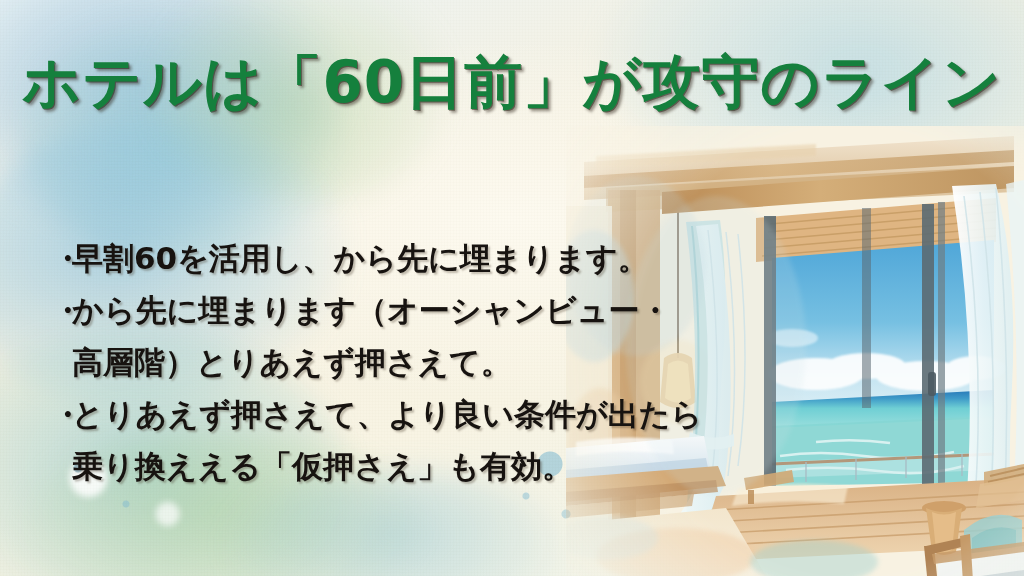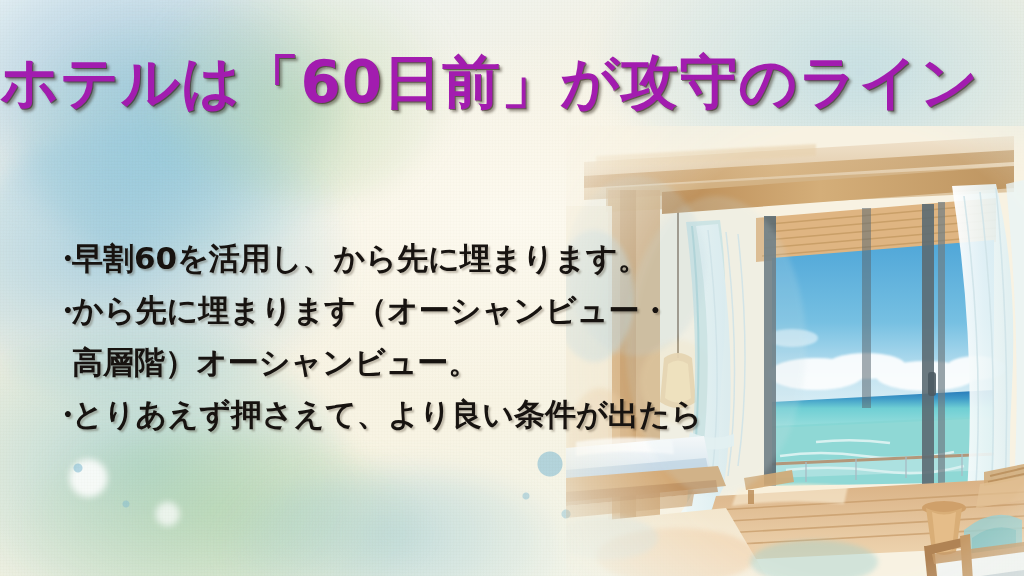--- a/index.html
+++ b/index.html
@@ -96,22 +96,22 @@
   
   #illustration{
     position:absolute;left:566px;top:126px;width:458px;height:450px;
     -webkit-mask-image:radial-gradient(ellipse 86% 92% at 62% 50%, #000 54%, rgba(0,0,0,.55) 74%, rgba(0,0,0,0) 93%);
     mask-image:radial-gradient(ellipse 86% 92% at 62% 50%, #000 54%, rgba(0,0,0,.55) 74%, rgba(0,0,0,0) 93%);
   }
   #illustration svg{display:block;width:458px;height:450px;}
 
   
   #title{
-    position:absolute;left:0;top:44px;width:1024px;text-align:left;
-    font-size:58px;font-weight:bold;letter-spacing:1px;color:#a21caf;
+    position:absolute;left:0;top:44px;width:1024px;text-align:center;
+    font-size:58px;font-weight:bold;letter-spacing:1px;color:#15803d;
     text-shadow:3px 3px 3px rgba(40,28,18,.45), 1px 1px 0 rgba(40,28,18,.5);
     white-space:nowrap;
   }
 
   
   #bullets{
     position:absolute;left:52px;top:232px;width:620px;
     font-size:31px;font-weight:bold;color:#171310;line-height:52px;
     text-shadow:2px 2px 2px rgba(60,45,30,.30);
   }
@@ -361,24 +361,28 @@
       <span class="btext">早割60を活用し、から先に埋まります。</span>
     </div>
 
     <div class="bline">
       <span class="bullet-dot">・</span>
       <span class="btext">から先に埋まります（オーシャンビュー・</span>
     </div>
 
     <div class="bline cont">
       <span class="bullet-dot">・</span>
-      <span class="btext">高層階）オーシャンビュー。</span>
+      <span class="btext">高層階）とりあえず押さえて。</span>
     </div>
 
     <div class="bline">
       <span class="bullet-dot">・</span>
       <span class="btext">とりあえず押さえて、より良い条件が出たら</span>
     </div>
 
+    <div class="bline cont">
+      <span class="bullet-dot">・</span>
+      <span class="btext">乗り換ええる「仮押さえ」も有効。</span>
+    </div>
 
   </div>
 
 </div>
 
 </body></html>

